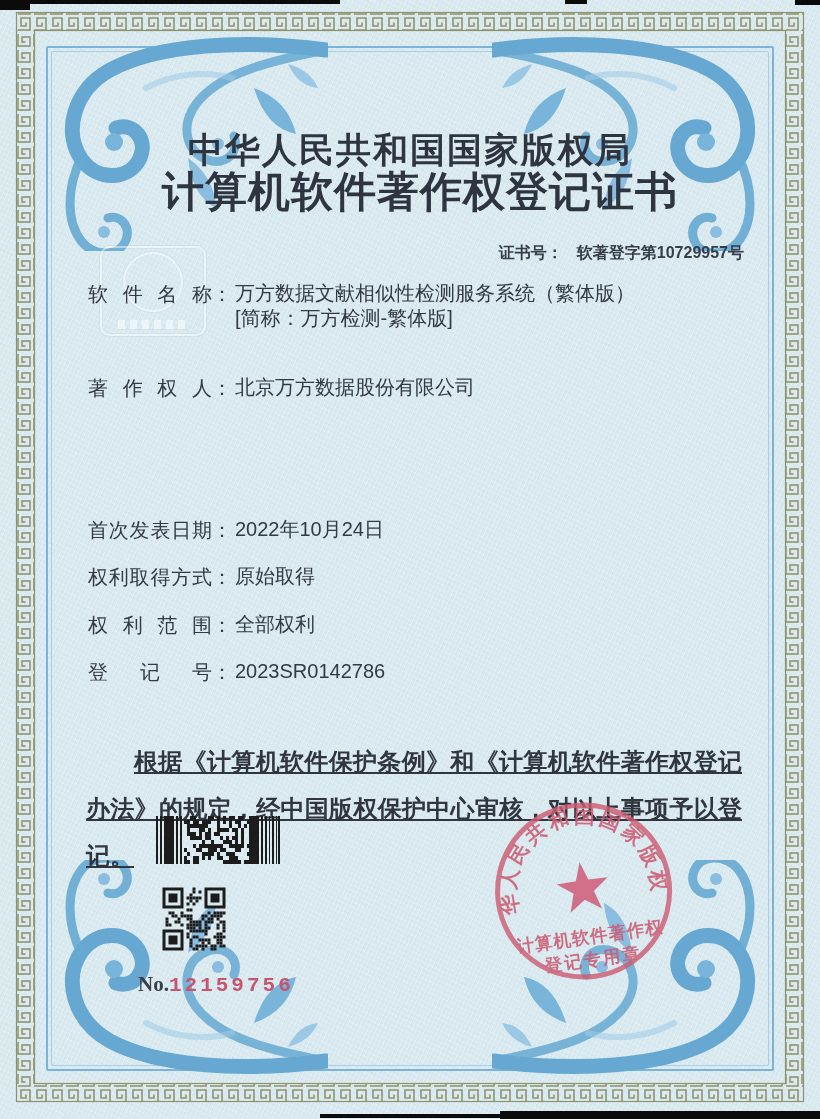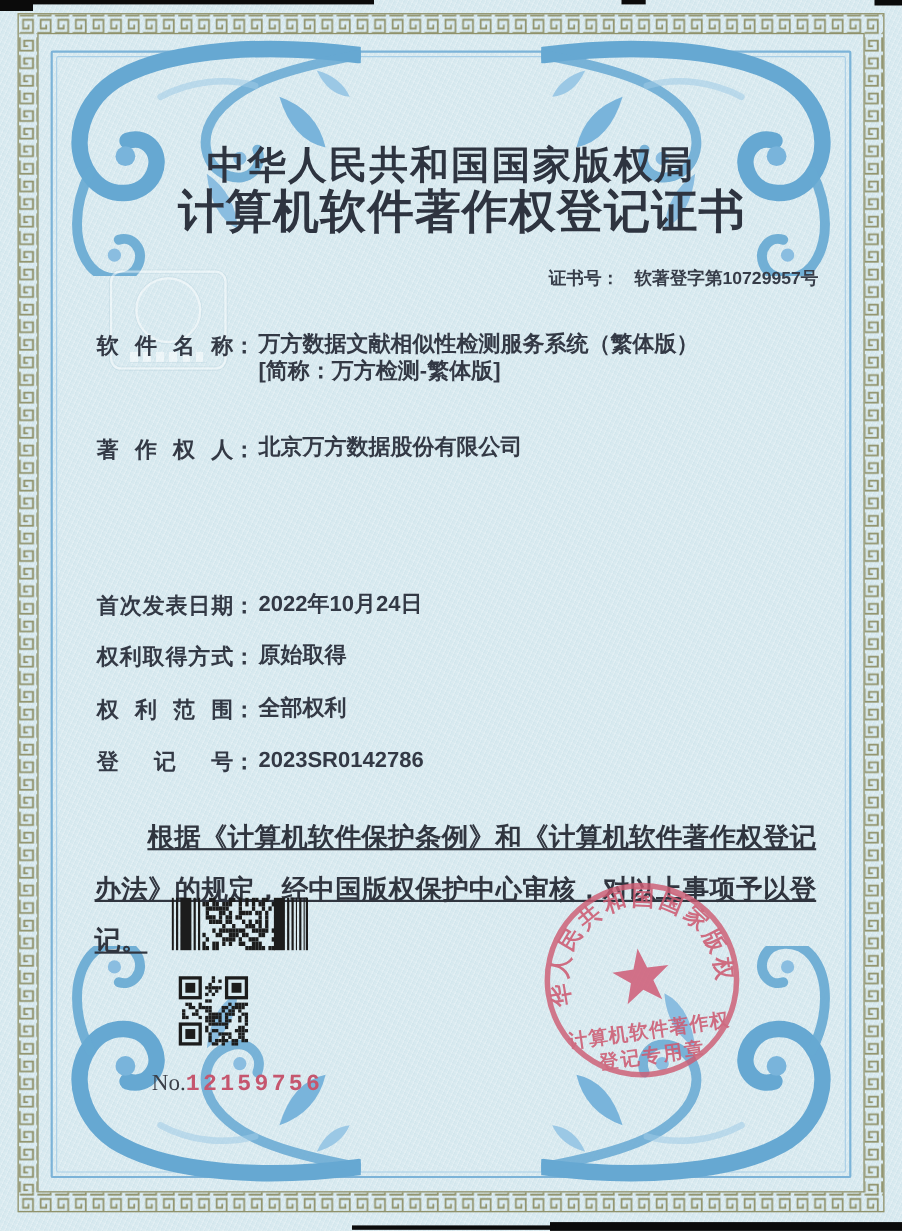--- a/index.html
+++ b/index.html
@@ -50,32 +50,32 @@
   .txt{position:absolute;color:#333945;z-index:3;white-space:nowrap;}
   .authority{left:0;right:0;top:127px;text-align:center;
     font-family:"Liberation Serif","DejaVu Serif",serif;font-weight:700;
     font-size:35px;letter-spacing:2px;color:#2e3440;}
   .cert-title{left:0;right:0;top:164px;text-align:center;
     font-family:"Liberation Serif","DejaVu Serif",serif;font-weight:700;
     font-size:42px;letter-spacing:1px;color:#2e3440;padding-left:20px;}
   .certno{right:76px;top:243px;font-size:16px;font-weight:700;color:#363c48;}
   .certno .gap{display:inline-block;width:14px;}
 
-  .field{position:absolute;left:88px;font-size:20px;font-weight:700;color:#333945;z-index:3;margin-top:20px;}
+  .field{position:absolute;left:88px;font-size:20px;font-weight:400;color:#333945;z-index:3;}
   .flabel{display:inline-block;width:124px;text-align:justify;text-align-last:justify;text-justify:inter-character;vertical-align:top;}
   .fcolon{display:inline-block;vertical-align:top;}
   .fvalue{position:absolute;left:147px;top:0;white-space:nowrap;line-height:25px;}
   .fline{white-space:nowrap;}
 
   .statement{position:absolute;left:86px;right:78px;top:738px;z-index:3;
     font-size:24px;font-weight:700;color:#30353f;line-height:47px;
     text-indent:2em;white-space:normal;text-align:justify;text-decoration:underline;}
 
   .serial{left:138px;top:972px;font-size:21px;z-index:3;}
-  .serial .no{font-family:"Liberation Serif","DejaVu Serif",serif;color:#3a3f48;font-weight:400;}
+  .serial .no{font-family:"Liberation Serif","DejaVu Serif",serif;color:#3a3f48;font-weight:700;}
   .serial .num{font-family:Liberation Mono, monospace;color:#c5566e;font-weight:700;letter-spacing:3px;}
 
   .issue-date{left:498px;top:974px;font-size:23px;font-weight:700;color:#2b3039;letter-spacing:1px;z-index:4;}
 
   .seal{position:absolute;left:488px;top:796px;z-index:5;opacity:.88;transform:rotate(-8deg);}
   .seal text, .seal textPath{font-family:"Liberation Sans","DejaVu Sans",sans-serif;}
 
   .barcode{position:absolute;left:156px;top:816px;z-index:3;}
   .qrcode{position:absolute;left:161px;top:886px;z-index:3;}
 </style>

